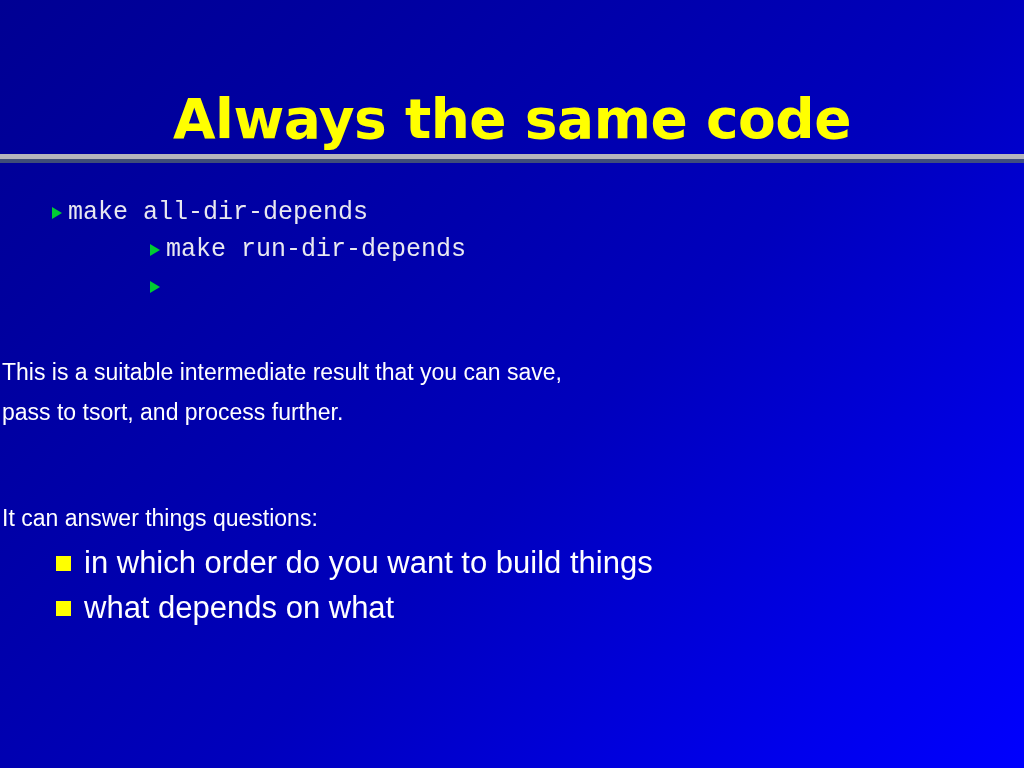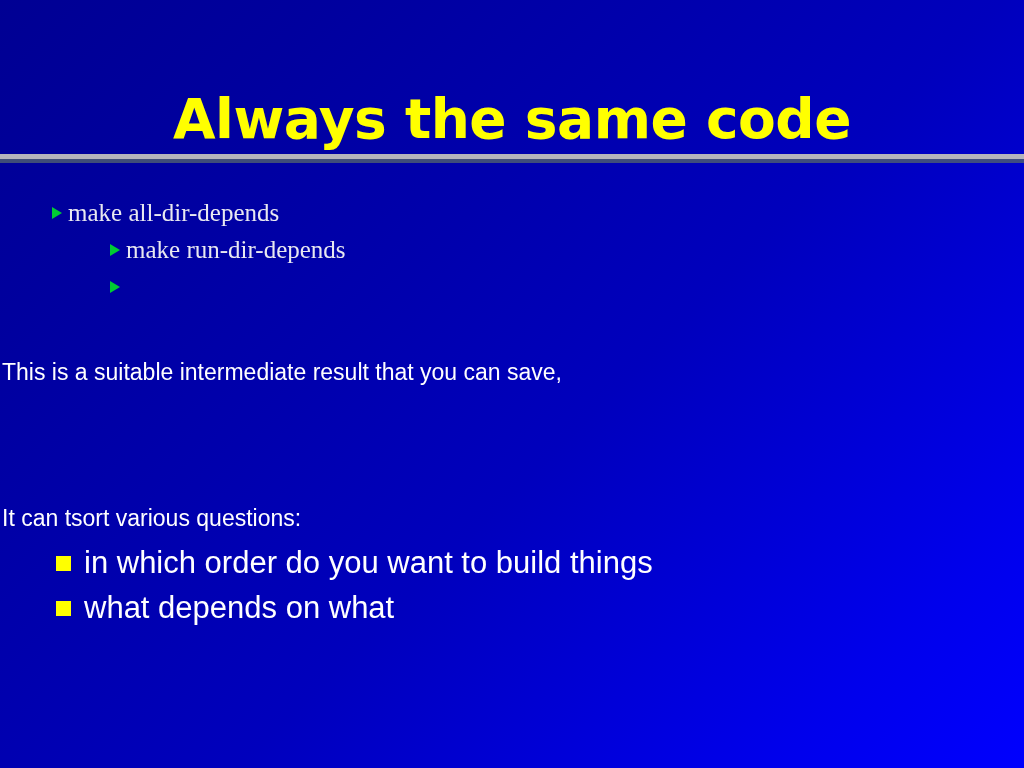--- a/index.html
+++ b/index.html
@@ -88,35 +88,35 @@
     width: 1024px;
   }
 
   .code-item {
     display: flex;
     align-items: flex-start;
     height: 37px;
   }
 
   .code-item.level-1 { padding-left: 52px; }
-  .code-item.level-2 { padding-left: 110px; }
+  .code-item.level-2 { padding-left: 110px; margin-left: 40px; }
 
   .tri-bullet {
     flex: 0 0 auto;
     width: 0;
     height: 0;
     border-top: 6px solid transparent;
     border-bottom: 6px solid transparent;
     border-left: 10px solid #00cc33;
     margin-top: 11px;
     margin-right: 6px;
   }
 
   .code-text {
-    font-family: Liberation Serif, serif;
+    font-family: Liberation Mono, monospace;
     font-size: 25px;
     line-height: 34px;
     color: #e8e8f0;
     white-space: pre;
   }
 
   
   .para {
     position: absolute;
     left: 2px;
@@ -194,24 +194,25 @@
     </div>
 
     <div class="code-item level-2">
       <span class="tri-bullet"></span>
     </div>
 
   </div>
 
   <div class="para para-1">
     <p>This is a suitable intermediate result that you can save,</p>
+    <p>pass to tsort, and process further.</p>
   </div>
 
   <div class="para para-2">
-    <p>It can tsort various questions:</p>
+    <p>It can answer things questions:</p>
   </div>
 
   <div class="question-list">
 
     <div class="question-item">
       <span class="sq-bullet"></span>
       <span class="question-text">in which order do you want to build things</span>
     </div>
 
     <div class="question-item">

